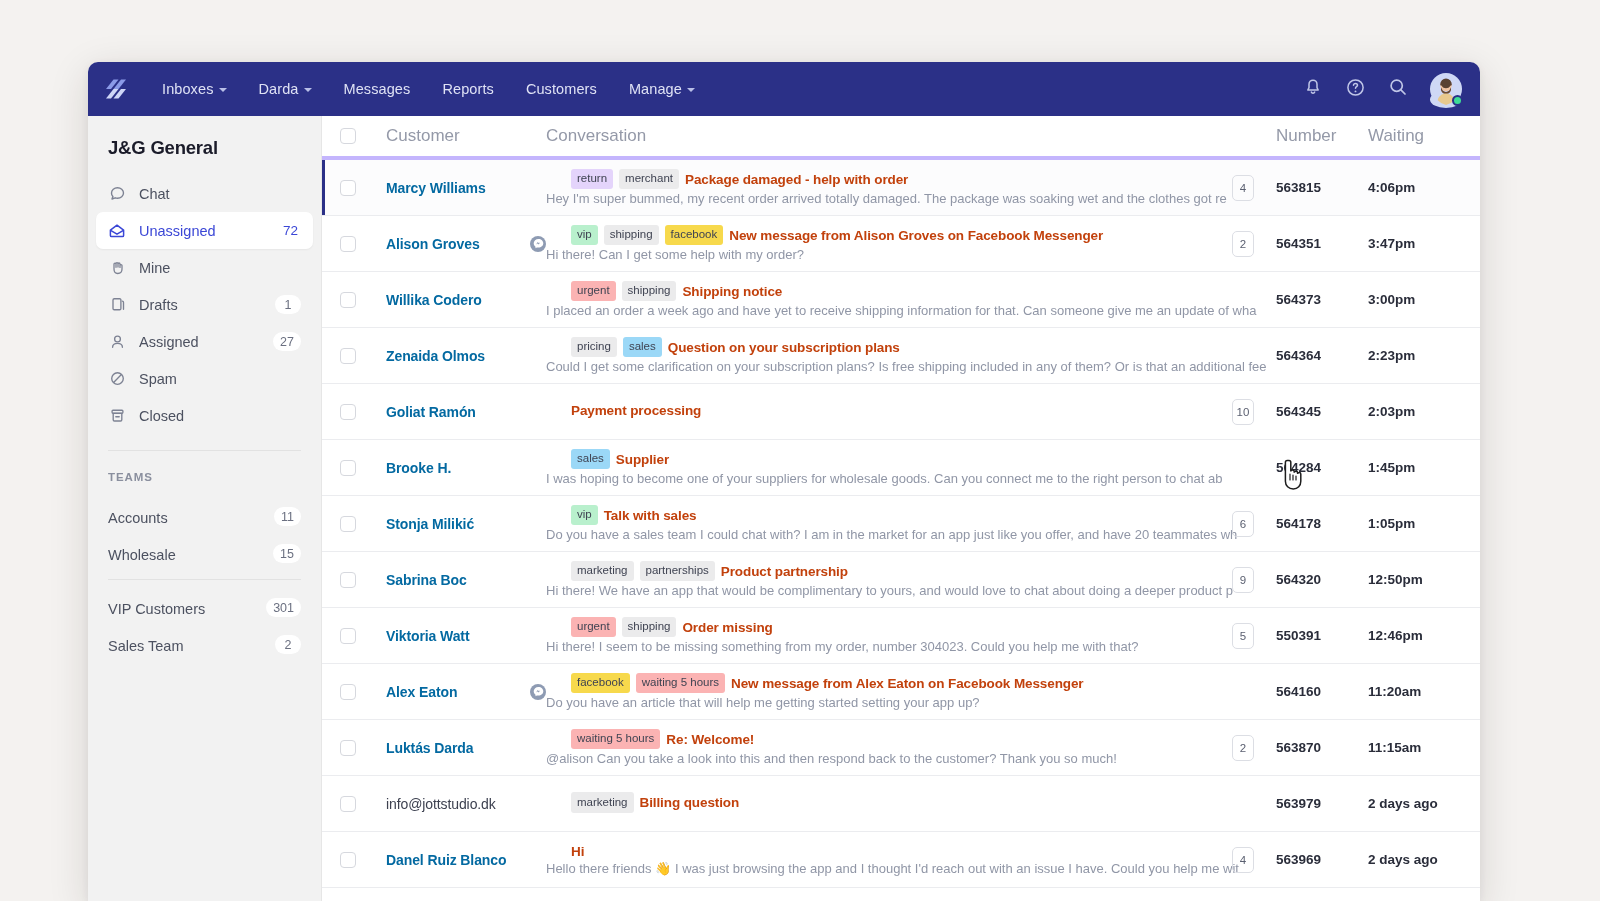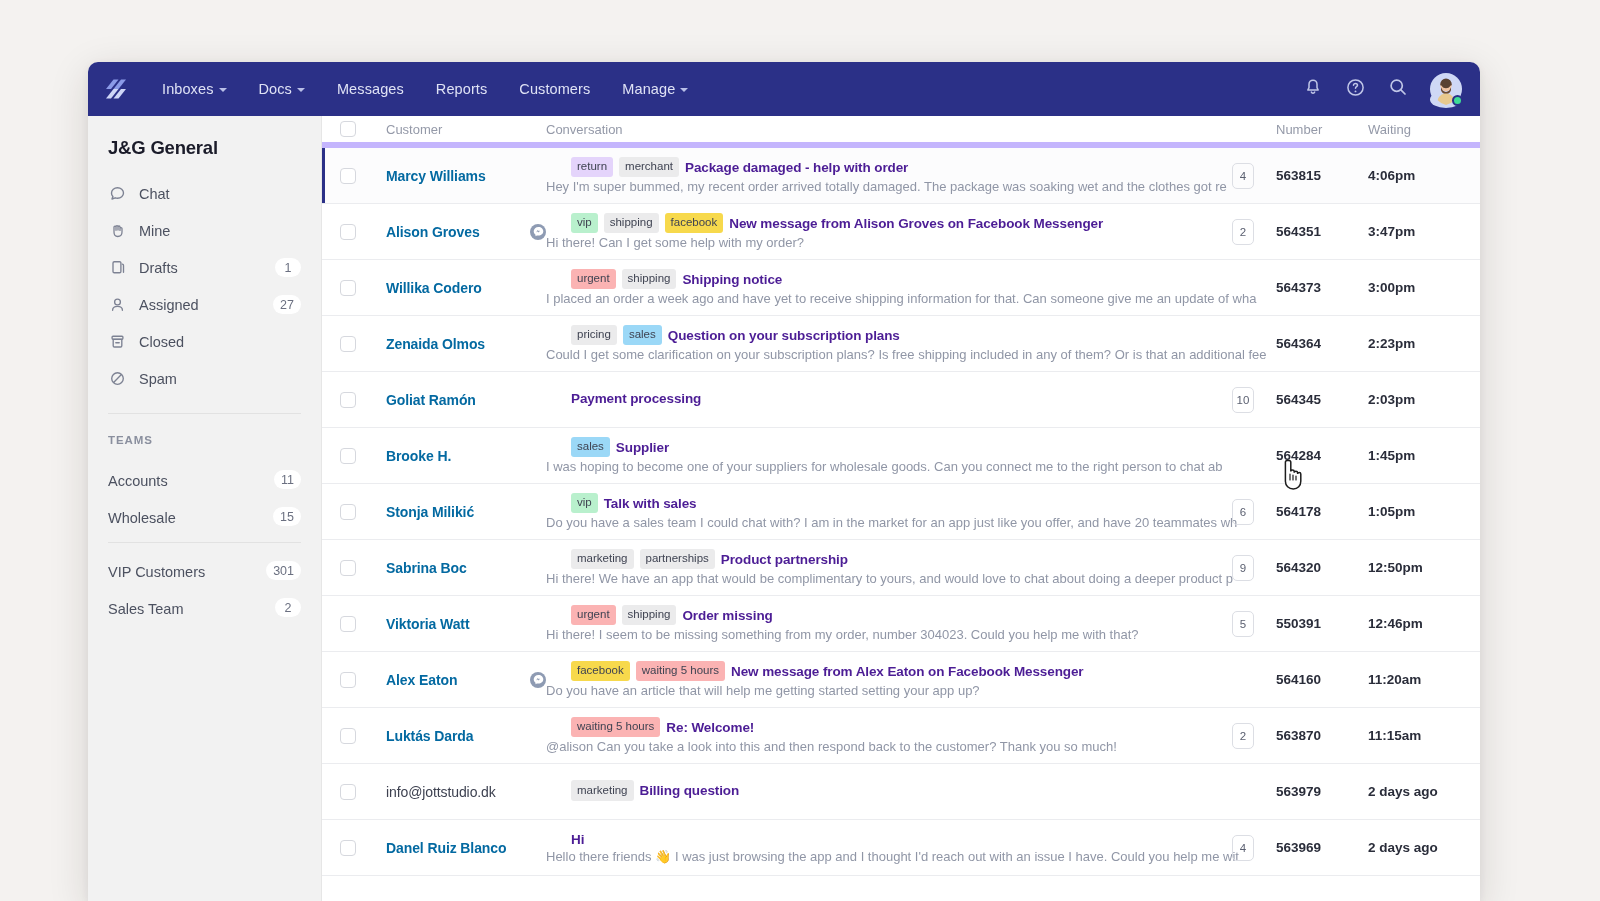--- a/index.html
+++ b/index.html
@@ -101,23 +101,23 @@
   .grp-item {
     display: flex; align-items: flex-end; height: 37px;
     padding: 0 12px; margin: 0 8px; border-radius: 7px;
     font-size: 14.5px; color: #4c5160; cursor: pointer;
   }
   .grp-item .side-label { flex: 1 1 auto; }
 
   
   #list { flex: 1 1 auto; background: #fff; position: relative; overflow: hidden; }
   #list-header {
-    display: flex; align-items: center; height: 32px;
-    border-bottom: 6px solid #c4b5fd; padding-left: 18px;
-    font-size: 13px; color: #9499a8;
+    display: flex; align-items: center; height: 44px;
+    border-bottom: 4px solid #c4b5fd; padding-left: 18px;
+    font-size: 17px; color: #9499a8;
   }
   .cb {
     width: 16px; height: 16px; border: 1.6px solid #d6d8de;
     border-radius: 4px; background: #fff; flex: 0 0 16px; cursor: pointer;
   }
   .col-customer { width: 190px; flex: 0 0 190px; padding-left: 30px; }
   .col-conv { flex: 1 1 auto; }
   .col-num { width: 92px; flex: 0 0 92px; }
   .col-wait { width: 112px; flex: 0 0 112px; }
 
@@ -154,21 +154,21 @@
   .conv-line1 {
     display: flex; align-items: center; gap: 6px;
     margin-bottom: 2px; white-space: nowrap; margin-left: 25px;
   }
   .tag {
     font-size: 11.5px; line-height: 1; padding: 4.5px 6px;
     border-radius: 3px; color: #3f4352; background: #ebebec;
     white-space: nowrap;
   }
   .subj {
-    font-size: 13.5px; font-weight: 700; color: #4c1d95;
+    font-size: 13.5px; font-weight: 700; color: #c2410c;
     white-space: nowrap; letter-spacing: -.1px;
   }
   .preview {
     font-size: 13px; color: #9096a6; white-space: nowrap;
     overflow: hidden; text-overflow: clip;
   }
   .numcol {
     width: 92px; flex: 0 0 92px;
     font-size: 13.5px; color: #2a2d3a; font-weight: 600;
     display: flex; align-items: center;
@@ -203,21 +203,21 @@
         </g>
       </svg>
     </span>
 
     <div class="nav-items">
       <div class="nav-item">
         <span>Inboxes</span>
         <span class="caret"></span>
       </div>
       <div class="nav-item">
-        <span>Docs</span>
+        <span>Darda</span>
         <span class="caret"></span>
       </div>
       <div class="nav-item">
         <span>Messages</span>
       </div>
       <div class="nav-item">
         <span>Reports</span>
       </div>
       <div class="nav-item">
         <span>Customers</span>
@@ -272,20 +272,30 @@
 
         <div class="side-item">
           <span class="side-icon">
             <svg width="17" height="17" viewBox="0 0 17 17" fill="none" stroke="#7d8293" stroke-width="1.4">
               <path d="M14.5 8c0 3-2.7 5.2-6 5.2-.8 0-1.6-.1-2.3-.4L3 14l.9-2.4A4.9 4.9 0 012.5 8c0-3 2.7-5.2 6-5.2s6 2.2 6 5.2z" stroke-linejoin="round"></path>
             </svg>
           </span>
           <span class="side-label">Chat</span>
         </div>
 
+        <div class="side-item active">
+          <span class="side-icon">
+            <svg width="18" height="18" viewBox="0 0 18 18" fill="none" stroke="#3b47d6" stroke-width="1.5">
+              <path d="M2.4 8.1L9 3.2l6.6 4.9v5.3c0 .7-.5 1.2-1.2 1.2H3.6c-.7 0-1.2-.5-1.2-1.2V8.1z" stroke-linejoin="round"></path>
+              <path d="M2.6 8.3L9 12.2l6.4-3.9" stroke-linejoin="round"></path>
+            </svg>
+          </span>
+          <span class="side-label">Unassigned</span>
+          <span class="side-count">72</span>
+        </div>
 
         <div class="side-item">
           <span class="side-icon">
             <svg width="17" height="17" viewBox="0 0 17 17" fill="none" stroke="#7d8293" stroke-width="1.3">
               <path d="M5 8.8V5.1a1 1 0 112 0v3.2m0-3.6a1 1 0 112 0v3.4m0-3.1a1 1 0 112 0v3.4m0-1.8a1 1 0 112 0V10c0 2.6-1.8 4.5-4.3 4.5S5 12.6 5 10V8.8" stroke-linecap="round" stroke-linejoin="round"></path>
             </svg>
           </span>
           <span class="side-label">Mine</span>
         </div>
 
@@ -307,36 +317,36 @@
               <path d="M3.6 14.2c0-2.4 2.2-3.9 4.9-3.9s4.9 1.5 4.9 3.9" stroke-linecap="round"></path>
             </svg>
           </span>
           <span class="side-label">Assigned</span>
           <span class="side-count">27</span>
         </div>
 
         <div class="side-item">
           <span class="side-icon">
             <svg width="17" height="17" viewBox="0 0 17 17" fill="none" stroke="#7d8293" stroke-width="1.35">
+              <circle cx="8.5" cy="8.5" r="5.8"></circle>
+              <path d="M4.6 12.4l7.8-7.8" stroke-linecap="round"></path>
+            </svg>
+          </span>
+          <span class="side-label">Spam</span>
+        </div>
+
+        <div class="side-item">
+          <span class="side-icon">
+            <svg width="17" height="17" viewBox="0 0 17 17" fill="none" stroke="#7d8293" stroke-width="1.35">
               <rect x="3.1" y="3.2" width="10.8" height="3" rx=".9"></rect>
               <path d="M4.2 6.4h8.6v6.4c0 .7-.5 1.2-1.2 1.2H5.4c-.7 0-1.2-.5-1.2-1.2V6.4z" stroke-linejoin="round"></path>
               <path d="M6.8 9.7h3.4" stroke-linecap="round"></path>
             </svg>
           </span>
           <span class="side-label">Closed</span>
-        </div>
-
-        <div class="side-item">
-          <span class="side-icon">
-            <svg width="17" height="17" viewBox="0 0 17 17" fill="none" stroke="#7d8293" stroke-width="1.35">
-              <circle cx="8.5" cy="8.5" r="5.8"></circle>
-              <path d="M4.6 12.4l7.8-7.8" stroke-linecap="round"></path>
-            </svg>
-          </span>
-          <span class="side-label">Spam</span>
         </div>
       </div>
 
       <div class="side-divider"></div>
       <div class="group-title">TEAMS</div>
       <div class="grp-item">
         <span class="side-label">Accounts</span>
         <span class="side-count">11</span>
       </div>
       <div class="grp-item">

